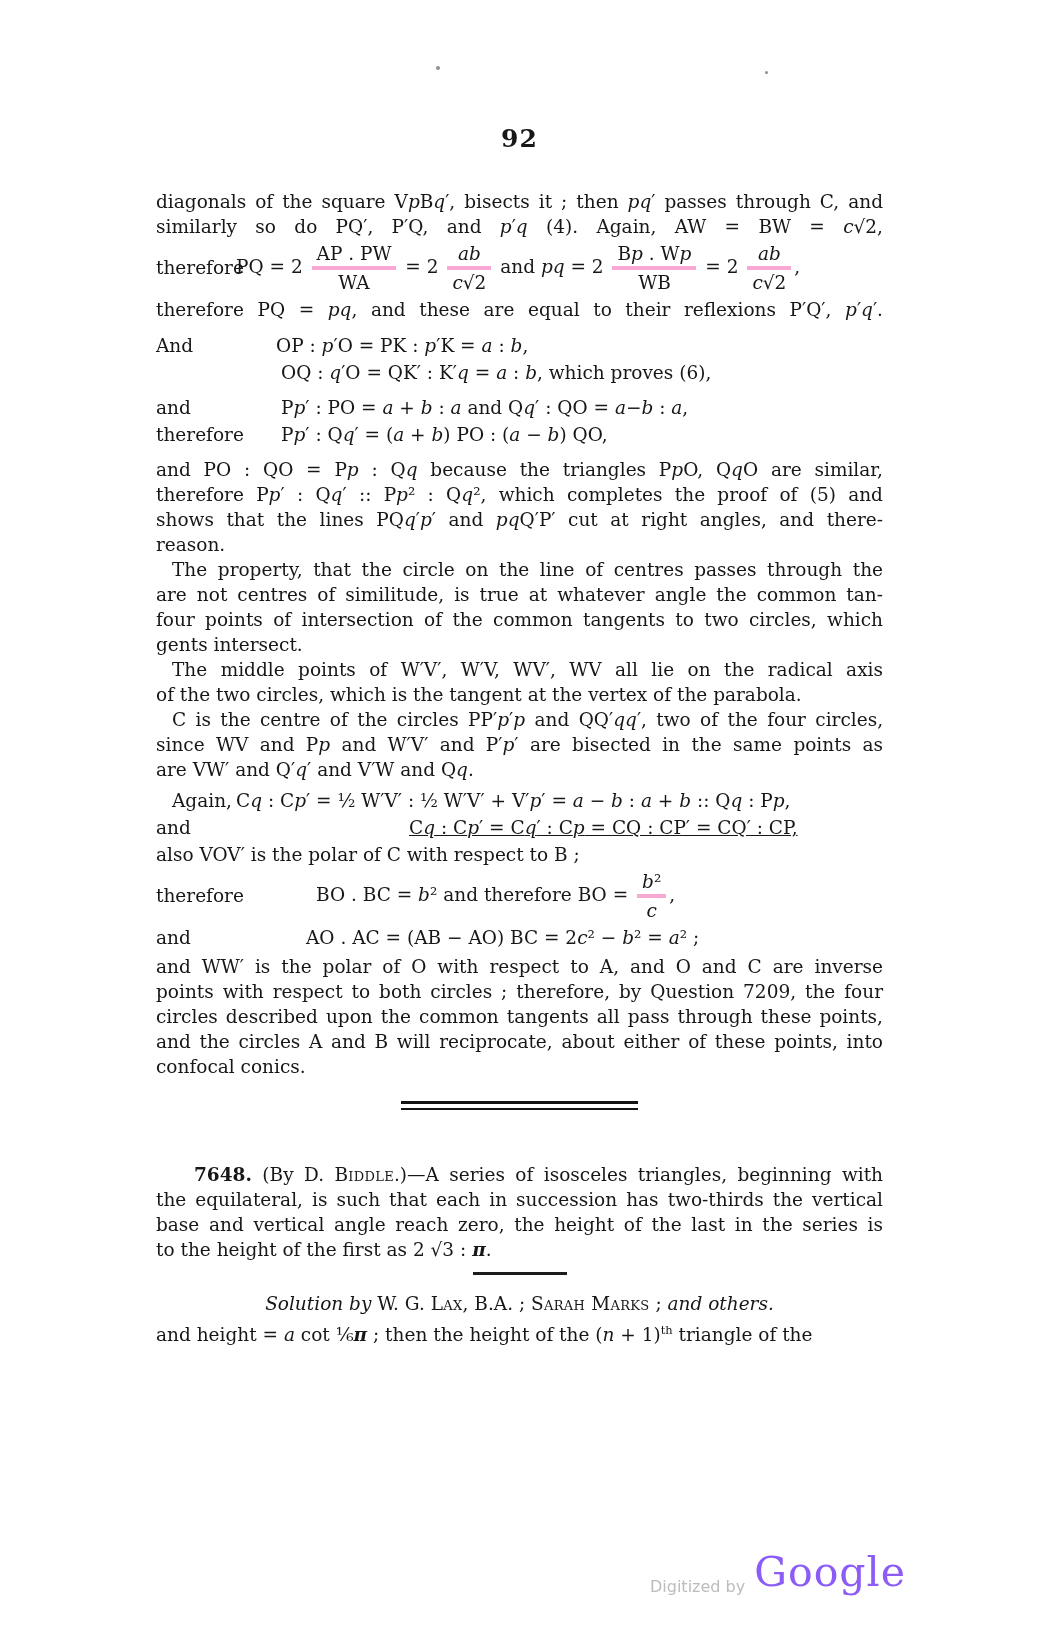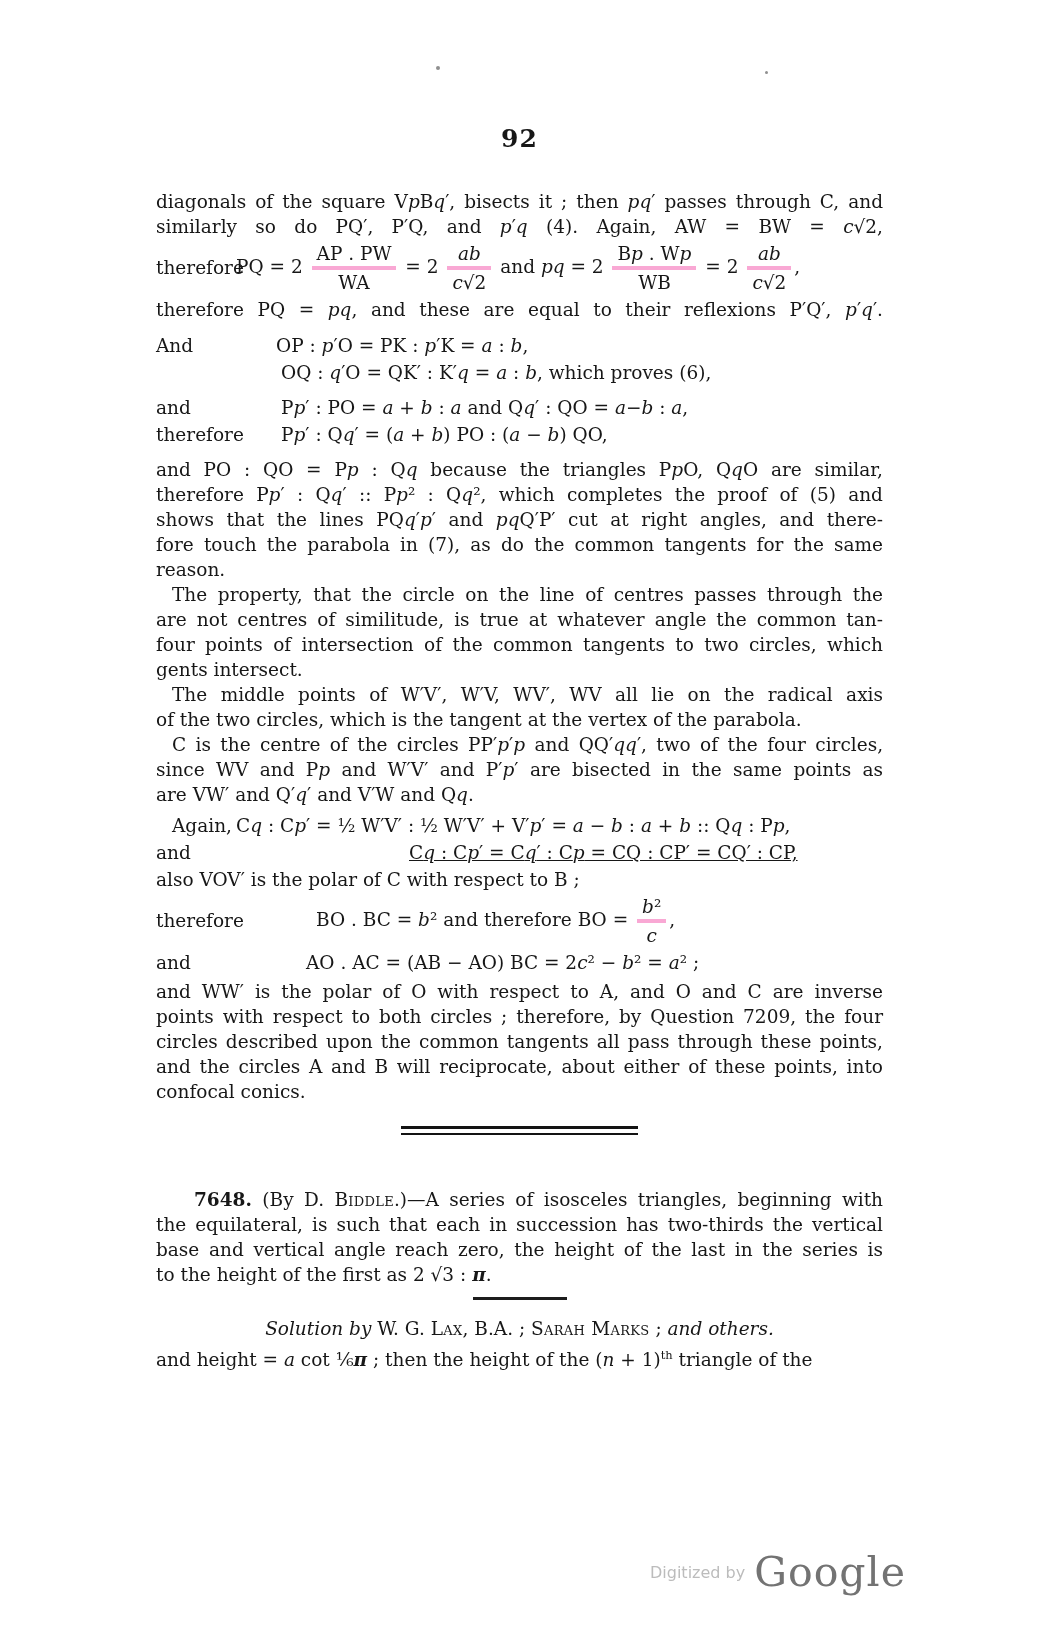--- a/index.html
+++ b/index.html
@@ -89,32 +89,32 @@
     position:absolute;
     border-radius:50%;
     background:#8f8f8f;
   }
   #speck1{left:436px;top:66px;width:4px;height:4px;}
   #speck2{left:765px;top:71px;width:3px;height:3px;}
   #watermark{
     position:absolute;
     left:650px;top:1548px;
     display:flex;
-    align-items:center;
+    align-items:flex-end;
     gap:9px;
   }
   #watermark .dig{
     font-family:"DejaVu Sans","Liberation Sans",sans-serif;
     font-size:16px;
     color:#bcbcbc;
   }
   #watermark .logo{
     font-family:"DejaVu Serif","Liberation Serif",serif;
     font-size:41px;
-    color:#737373;
+    color:#8b5cf6;
     letter-spacing:1px;
   }
 </style>
 </head>
 <body>
 
 <div id="page">
   <div class="speck" id="speck1"></div>
   <div class="speck" id="speck2"></div>
 
@@ -128,21 +128,20 @@
         <div style="height: 10px;"></div>
         <div class="eqline"><span class="eqlabel" style="left: 0px;">And</span><span class="eqbody" style="margin-left: 120px;"><span>OP : </span><span class="i">p</span><span>′O = PK : </span><span class="i">p</span><span>′K = </span><span class="i">a</span><span> : </span><span class="i">b</span><span>,</span></span></div>
         <div class="eqline"><span class="eqbody" style="margin-left: 125px;"><span>OQ : </span><span class="i">q</span><span>′O = QK′ : K′</span><span class="i">q</span><span> = </span><span class="i">a</span><span> : </span><span class="i">b</span><span>, which proves (6),</span></span></div>
         <div style="height: 7px;"></div>
         <div class="eqline"><span class="eqlabel" style="left: 0px;">and</span><span class="eqbody" style="margin-left: 125px;"><span>P</span><span class="i">p</span><span>′ : PO = </span><span class="i">a</span><span> + </span><span class="i">b</span><span> : </span><span class="i">a</span><span> and  Q</span><span class="i">q</span><span>′ : QO = </span><span class="i">a</span><span>−</span><span class="i">b</span><span> : </span><span class="i">a</span><span>,</span></span></div>
         <div class="eqline"><span class="eqlabel" style="left: 0px;">therefore</span><span class="eqbody" style="margin-left: 125px;"><span>P</span><span class="i">p</span><span>′ : Q</span><span class="i">q</span><span>′ = (</span><span class="i">a</span><span> + </span><span class="i">b</span><span>) PO : (</span><span class="i">a</span><span> − </span><span class="i">b</span><span>) QO,</span></span></div>
         <div style="height: 8px;"></div>
         <div class="line just"><span>and PO : QO = P</span><span class="i">p</span><span> : Q</span><span class="i">q</span><span> because the triangles P</span><span class="i">p</span><span>O,  Q</span><span class="i">q</span><span>O are similar,</span></div>
         <div class="line just"><span>therefore  P</span><span class="i">p</span><span>′ : Q</span><span class="i">q</span><span>′ :: P</span><span class="i">p</span><span>² : Q</span><span class="i">q</span><span>², which completes the proof of (5) and</span></div>
         <div class="line just"><span>shows that the lines PQ</span><span class="i">q</span><span>′</span><span class="i">p</span><span>′ and </span><span class="i">pq</span><span>Q′P′ cut at right angles, and there-</span></div>
-        <div class="line just"><span>fore touch the parabola in (7), as do the common tangents for the same</span></div>
         <div class="line"><span>reason.</span></div>
         <div class="line just" style="text-indent: 16px;"><span>The property, that the circle on the line of centres passes through the</span></div>
         <div class="line just"><span>are not centres of similitude, is true at whatever angle the common tan-</span></div>
         <div class="line just"><span>four points of intersection of the common tangents to two circles, which</span></div>
         <div class="line"><span>gents intersect.</span></div>
         <div class="line just" style="text-indent: 16px;"><span>The middle points of W′V′, W′V, WV′, WV all lie on the radical axis</span></div>
         <div class="line"><span>of the two circles, which is the tangent at the vertex of the parabola.</span></div>
         <div class="line just" style="text-indent: 16px;"><span>C is the centre of the circles PP′</span><span class="i">p</span><span>′</span><span class="i">p</span><span> and QQ′</span><span class="i">qq</span><span>′, two of the four circles,</span></div>
         <div class="line just"><span>since WV and P</span><span class="i">p</span><span> and W′V′ and P′</span><span class="i">p</span><span>′ are bisected in the same points as</span></div>
         <div class="line"><span>are VW′ and Q′</span><span class="i">q</span><span>′ and V′W and Q</span><span class="i">q</span><span>.</span></div>

